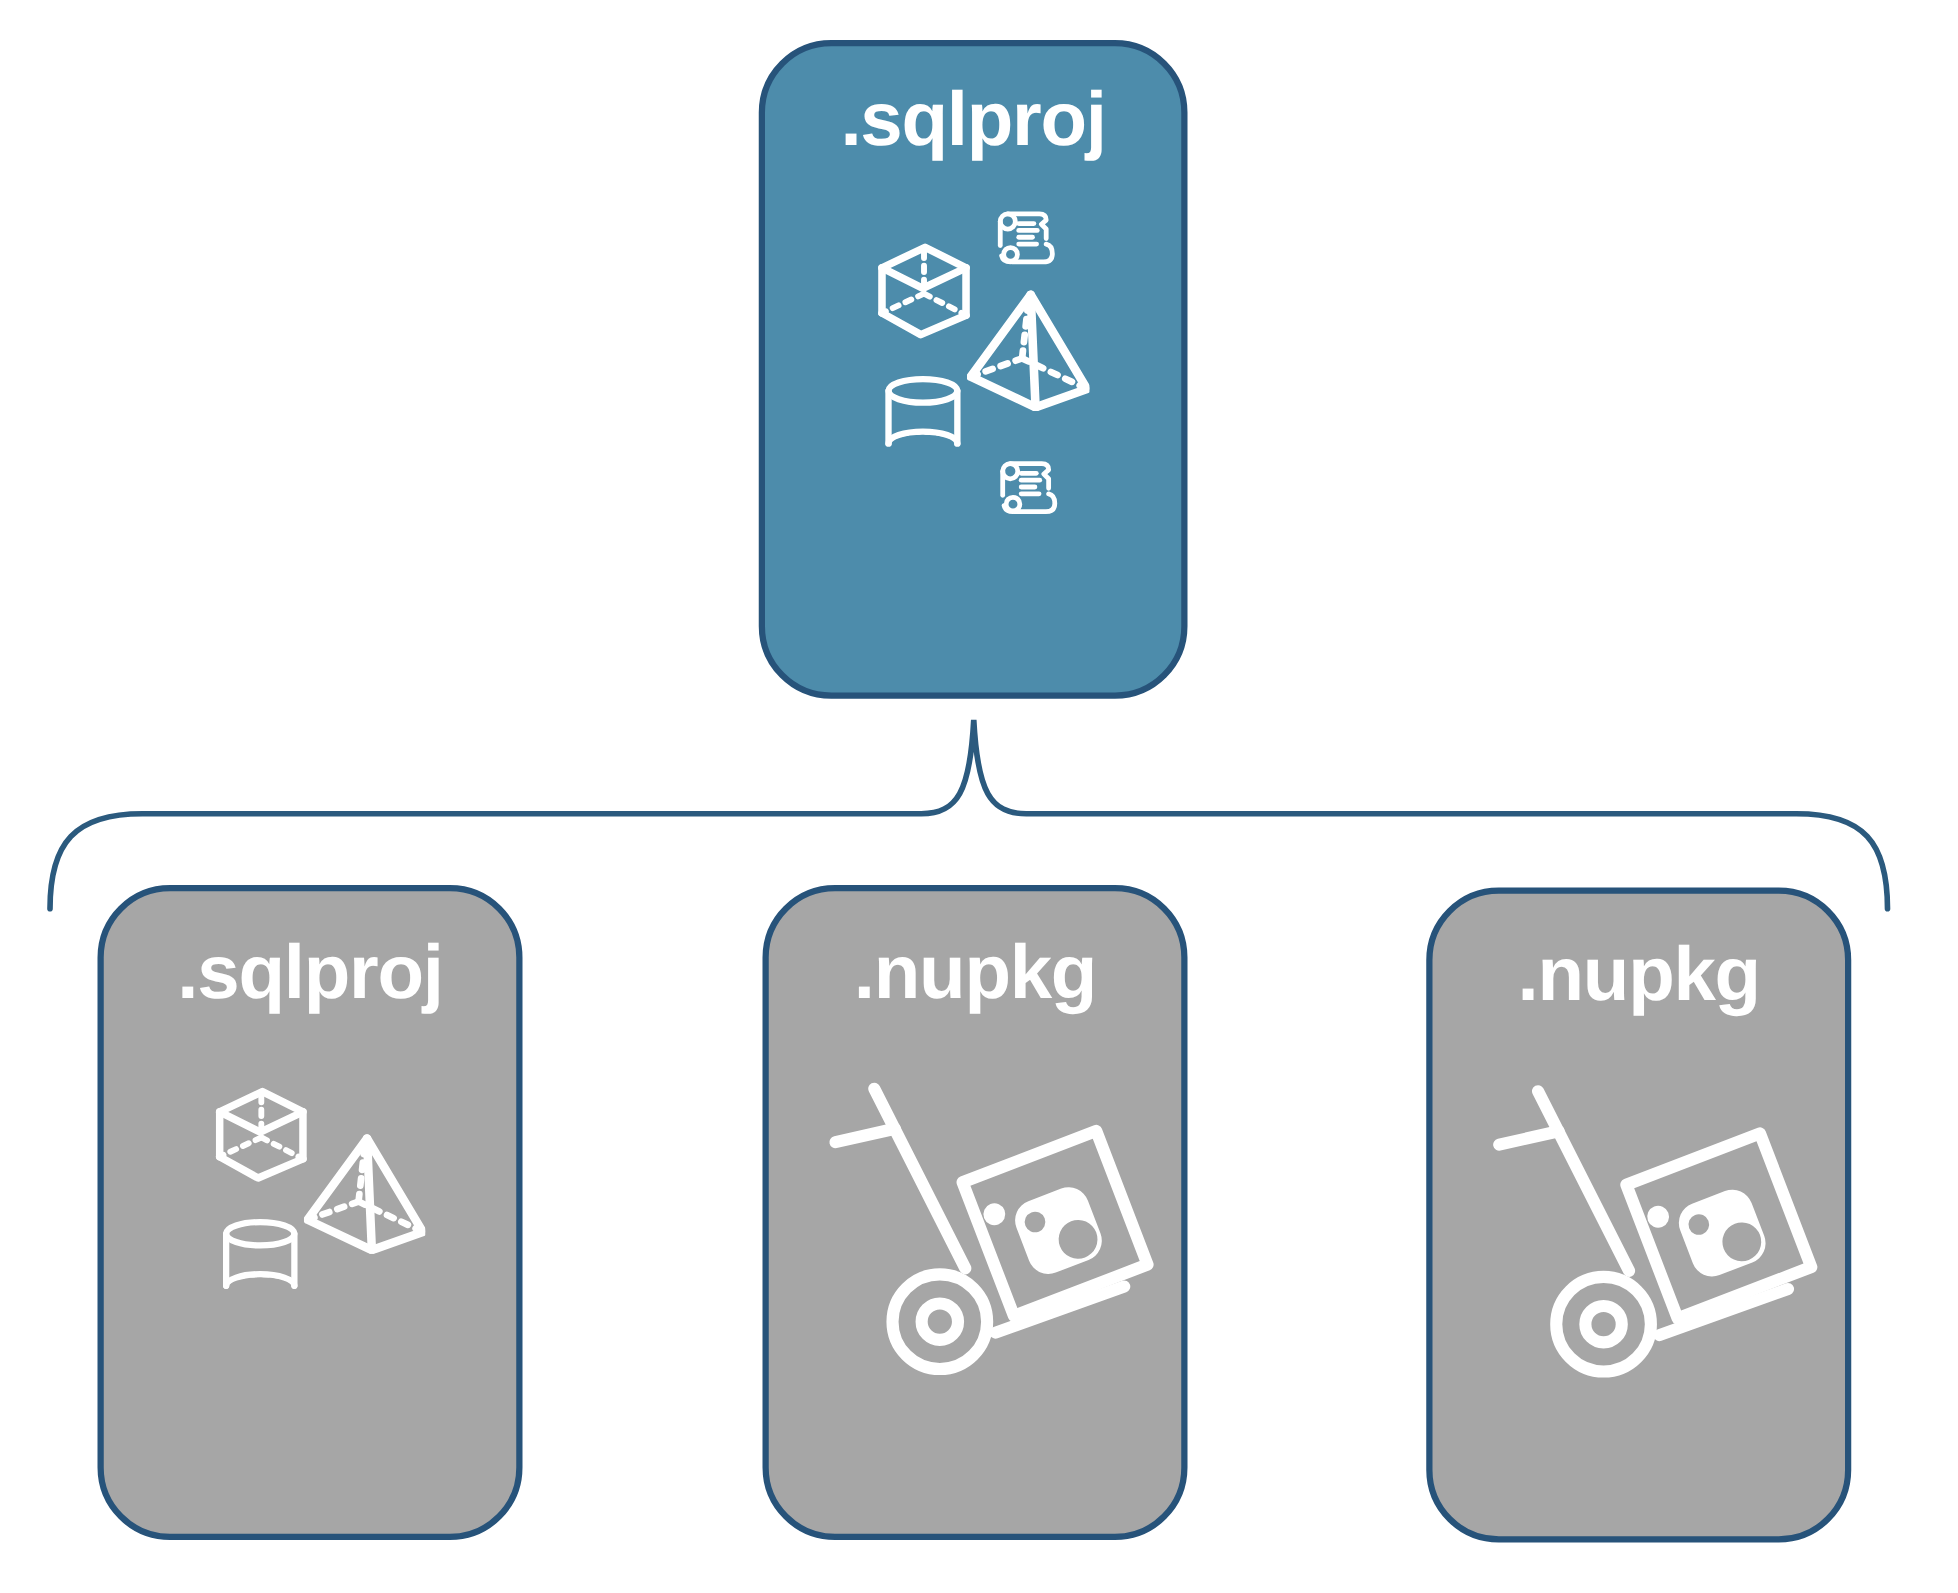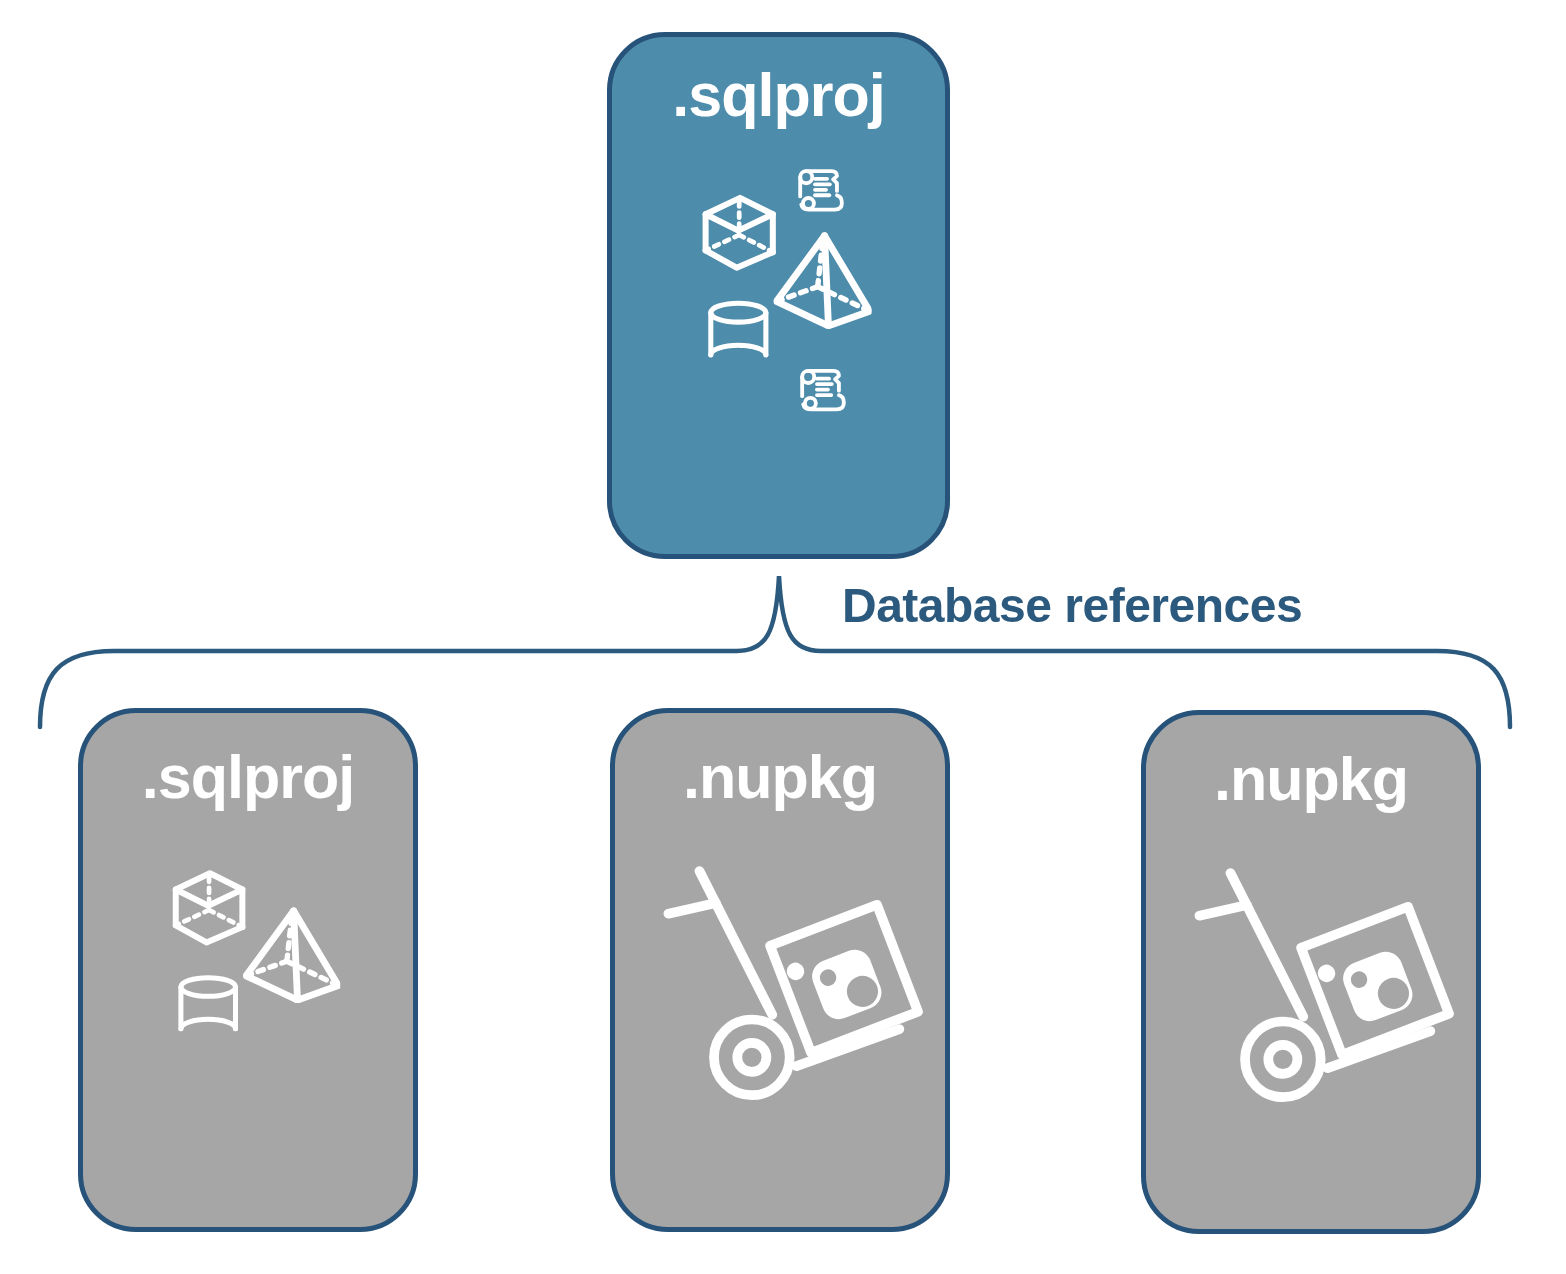--- a/index.html
+++ b/index.html
@@ -116,21 +116,20 @@
   </defs>
 </svg>
 
 <div class="canvas">
 
   <svg class="overlay" viewBox="0 0 1566 1274">
     <path d="M40 727 C40 674 60 651 114 651 L737 651 C766 651 776 633 779 576
              C782 633 792 651 821 651 L1437 651 C1491 651 1510 674 1510 727" fill="none" stroke="var(--accent)" stroke-width="4.5" stroke-linecap="round"></path>
   </svg>
 
-  <div class="brace-label">Database references</div>
 
   <div class="box teal" style="left:607px;top:32px;">
     <div class="box-title">.sqlproj</div>
     <svg class="box-icons" viewBox="0 0 340 524">
       <use href="#sym-scroll" x="186" y="130" width="56" height="56"></use>
       <use href="#sym-cube" x="85" y="150" width="88" height="88"></use>
       <use href="#sym-pyramid" x="165" y="196" width="100" height="100"></use>
       <use href="#sym-cylinder" x="92" y="264" width="74" height="74"></use>
       <use href="#sym-scroll" x="188" y="334" width="56" height="56"></use>
     </svg>

